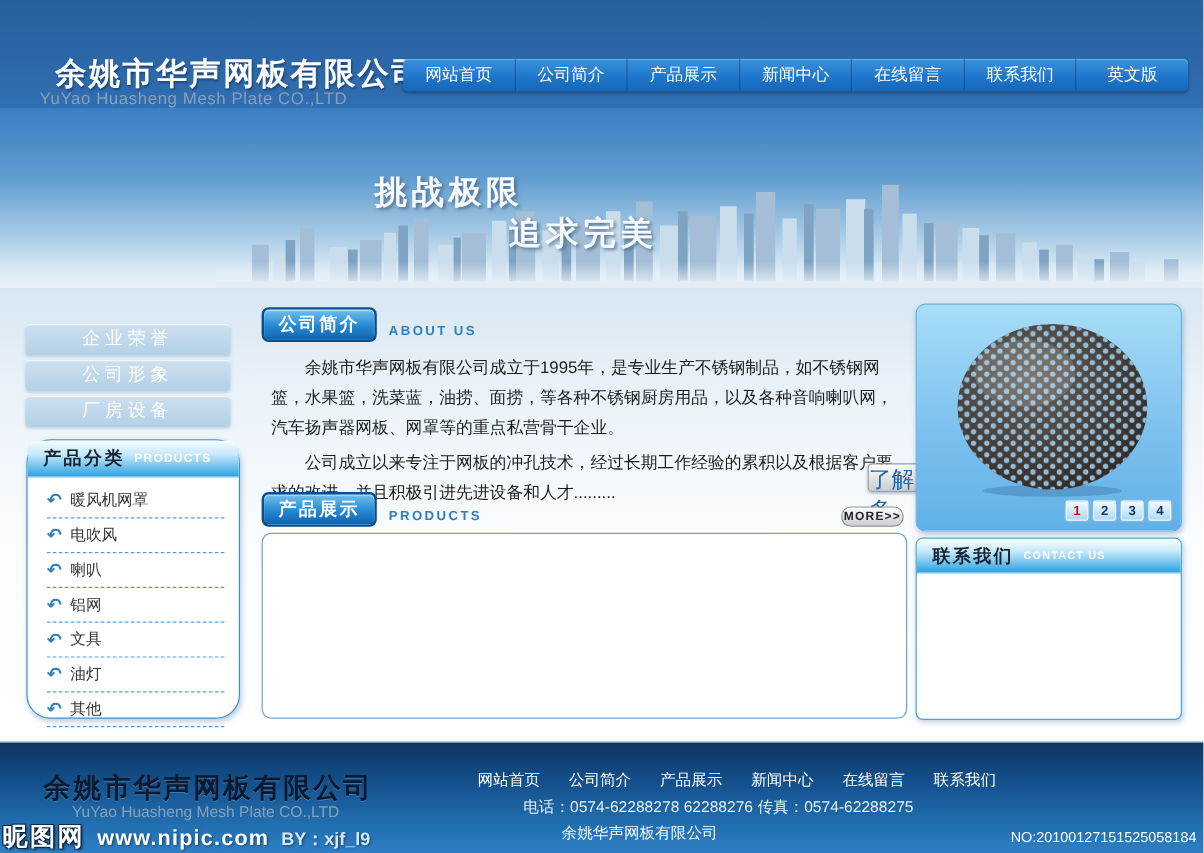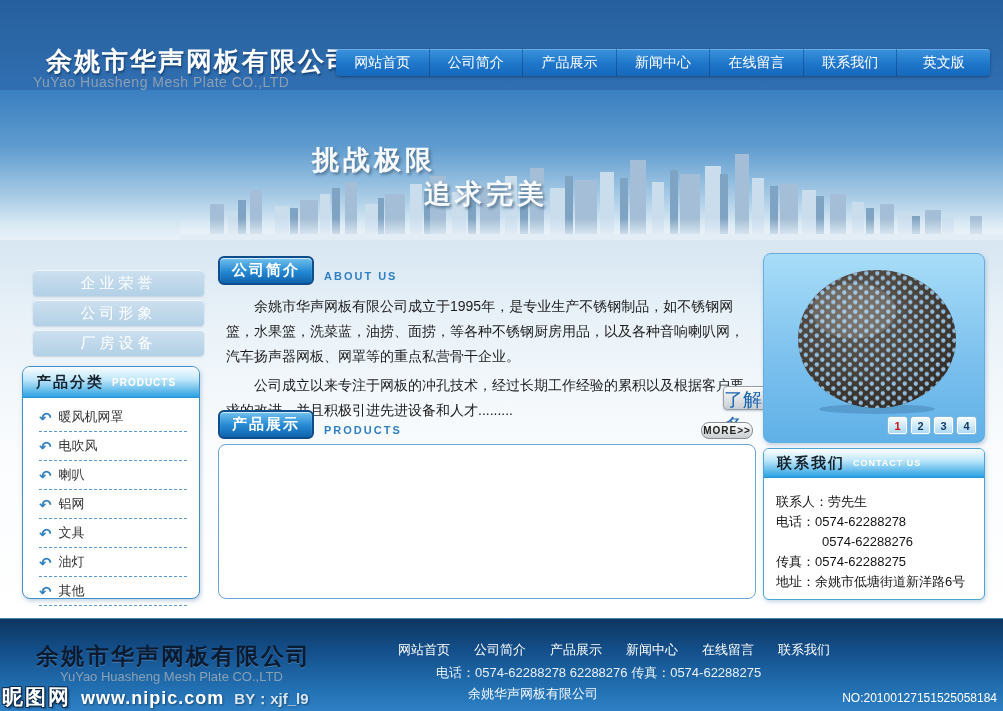--- a/index.html
+++ b/index.html
@@ -26,28 +26,28 @@
   .slogan{font-weight:bold;color:#f6fafd;letter-spacing:4px;
           text-shadow:2px 2px 3px rgba(70,100,130,.8);margin-top:28px;}
   .slogan-1{position:absolute;left:312px;top:24px;font-size:27px;}
   .slogan-2{position:absolute;left:424px;top:58px;font-size:27px;}
 
   
   .content{position:absolute;left:0;top:240px;width:1003px;height:378px;
            background:linear-gradient(180deg,#d7e6f2 0%,#e9f2f8 22%,#fafcfe 55%,#ffffff 100%);}
 
   
-  .side-btn{position:absolute;left:33px;width:171px;height:26px;border-radius:4px;cursor:pointer;
+  .side-btn{position:absolute;left:21px;width:171px;height:26px;border-radius:4px;cursor:pointer;
             background:linear-gradient(180deg,#cde0ef 0%,#b2d0e6 100%);
             color:#ffffff;font-size:15px;line-height:26px;text-align:center;letter-spacing:4px;
             box-shadow:inset 0 1px 0 rgba(255,255,255,.7),0 1px 2px rgba(120,150,180,.35);}
   #side-btn-1{top:270px}#side-btn-2{top:300px}#side-btn-3{top:330px}
 
   .cat-panel{position:absolute;left:22px;top:366px;width:176px;height:231px;background:#ffffff;
-             border:1px solid #3f8fc9;border-radius:8px;box-shadow:1px 2px 4px rgba(100,140,180,.4);}
+             border:1px solid #3f8fc9;border-radius:20px;box-shadow:1px 2px 4px rgba(100,140,180,.4);}
   .cat-head{height:30px;border-radius:7px 7px 0 0;display:flex;align-items:center;padding-left:13px;
             background:linear-gradient(180deg,#f7fcff 0%,#c4e8fa 40%,#2da2e2 100%);
             border-bottom:1px solid #2794d6;}
   .cat-title{font-size:15px;font-weight:bold;color:#16242f;letter-spacing:2px;}
   .cat-sub{font-size:10px;font-weight:bold;color:#ffffff;margin-left:8px;letter-spacing:1px;}
   .cat-list{list-style:none;margin:0;padding:5px 12px 0 16px;}
   .cat-item{height:28px;border-bottom:1px dashed #5b9bd3;font-size:13px;color:#333333;
             display:flex;align-items:center;gap:7px;cursor:pointer;}
   .cat-ico{color:#2e7fc0;font-weight:bold;font-size:15px;line-height:1;}
 
@@ -292,27 +292,20 @@
       <div class="page-btn">3</div>
       <div class="page-btn">4</div>
     </div>
   </div>
 
   <div class="contact">
     <div class="contact-head">
       <span class="contact-title">联系我们</span>
       <span class="contact-sub">CONTACT US</span>
     </div>
-    <div class="contact-body">
-      <div class="contact-line">联系人：劳先生</div>
-      <div class="contact-line">电话：0574-62288278</div>
-      <div class="contact-line indent">0574-62288276</div>
-      <div class="contact-line">传真：0574-62288275</div>
-      <div class="contact-line">地址：余姚市低塘街道新洋路6号</div>
-    </div>
   </div>
 
   <div class="footer">
     <div class="f-cn">余姚市华声网板有限公司</div>
     <div class="f-en">YuYao Huasheng Mesh Plate CO.,LTD</div>
     <div class="f-links">
       <span class="f-link">网站首页</span>
       <span class="f-link">公司简介</span>
       <span class="f-link">产品展示</span>
       <span class="f-link">新闻中心</span>

